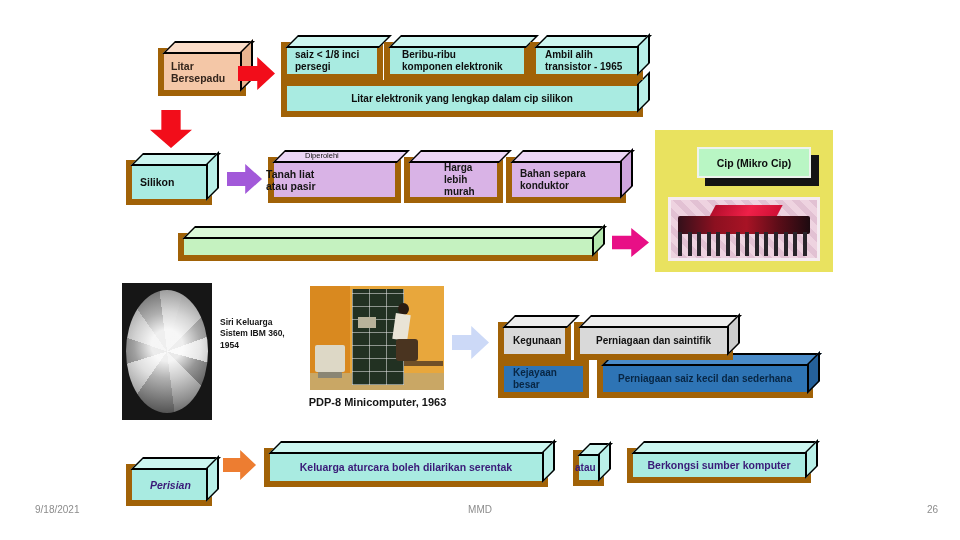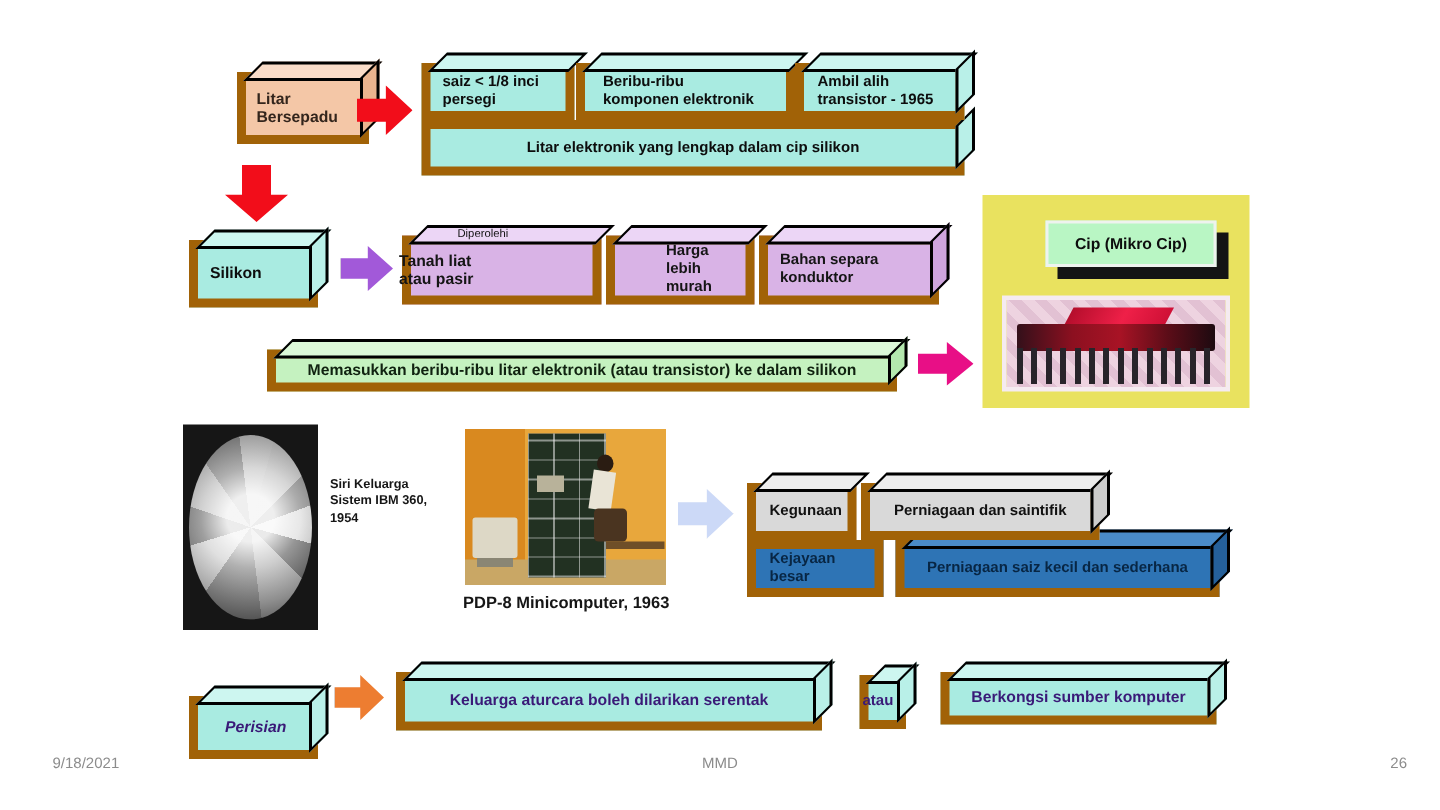--- a/index.html
+++ b/index.html
@@ -162,21 +162,20 @@
   </div>
   <div id="chip-photo">
     <div class="chip-top"></div>
     <div class="chip-body"></div>
     <div class="chip-pins"></div>
   </div>
 
   <div class="b3d c-green" style="left:178px;top:233px;width:420px;height:28px;">
     <span class="face face-top"></span>
     <span class="face face-right"></span>
-    <span class="lbl t105" style="width:100%;text-align:center;color:#102210;">Memasukkan beribu-ribu litar elektronik (atau transistor) ke dalam silikon</span>
   </div>
   <div class="arrow ar-right" style="left:612px;top:228px;width:37px;height:29px;background:#e80f86;"></div>
 
   <div id="ibm-photo">
     <div class="disc"></div>
   </div>
   <div id="siri-caption" class="caption pre">Siri Keluarga
 Sistem IBM 360,
 1954</div>
 

